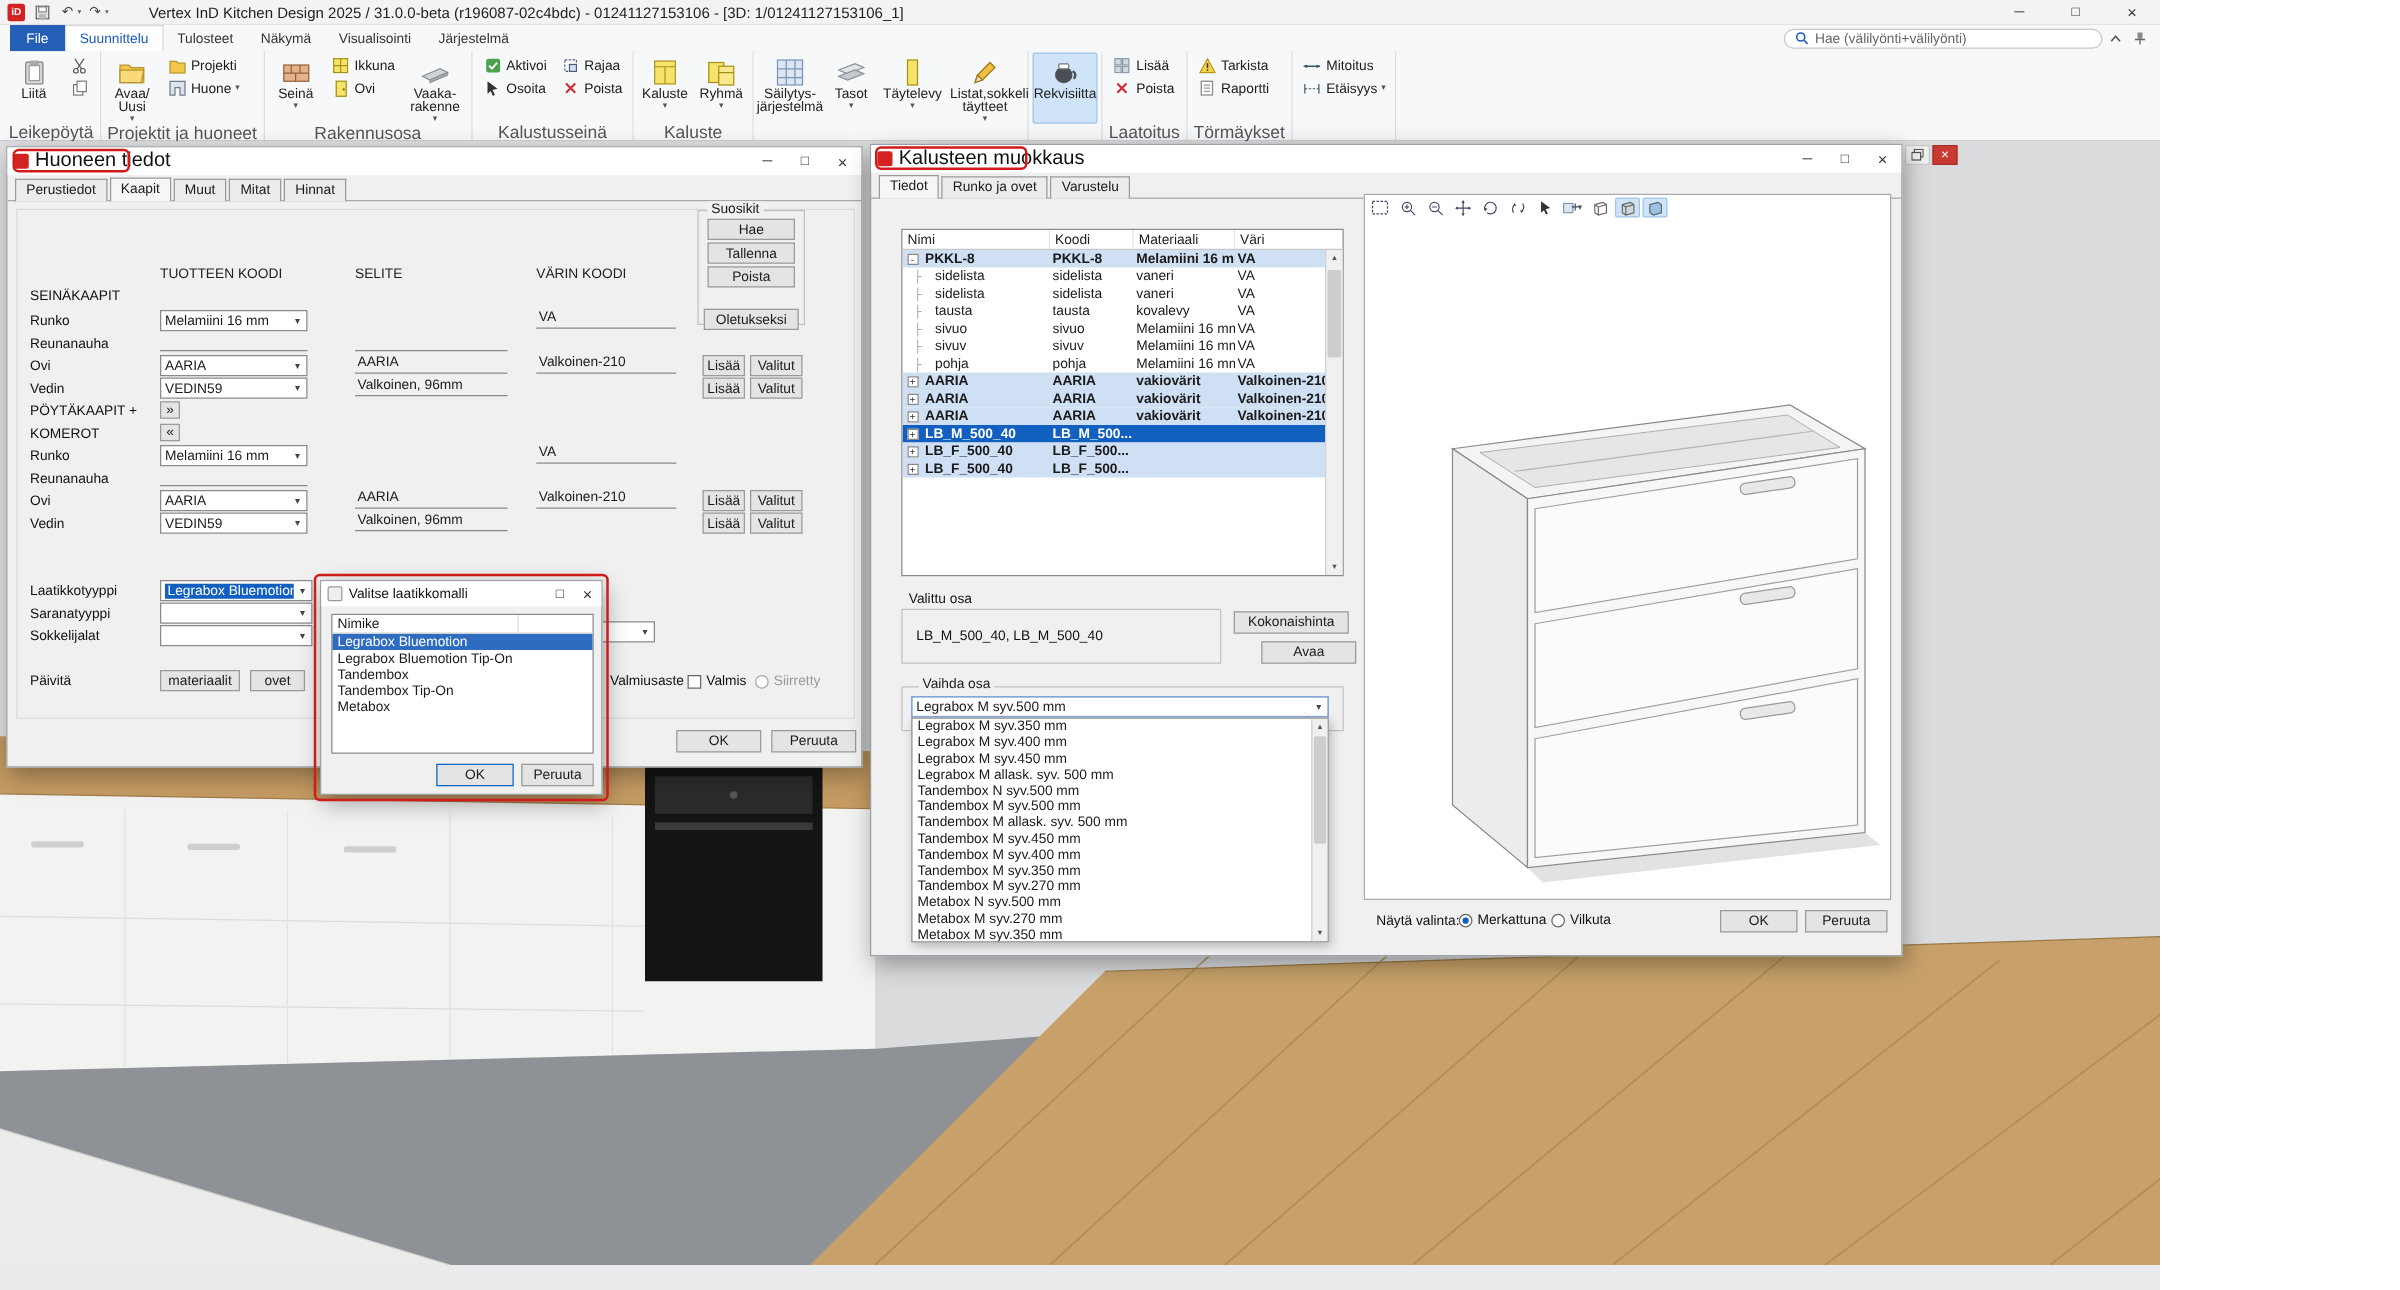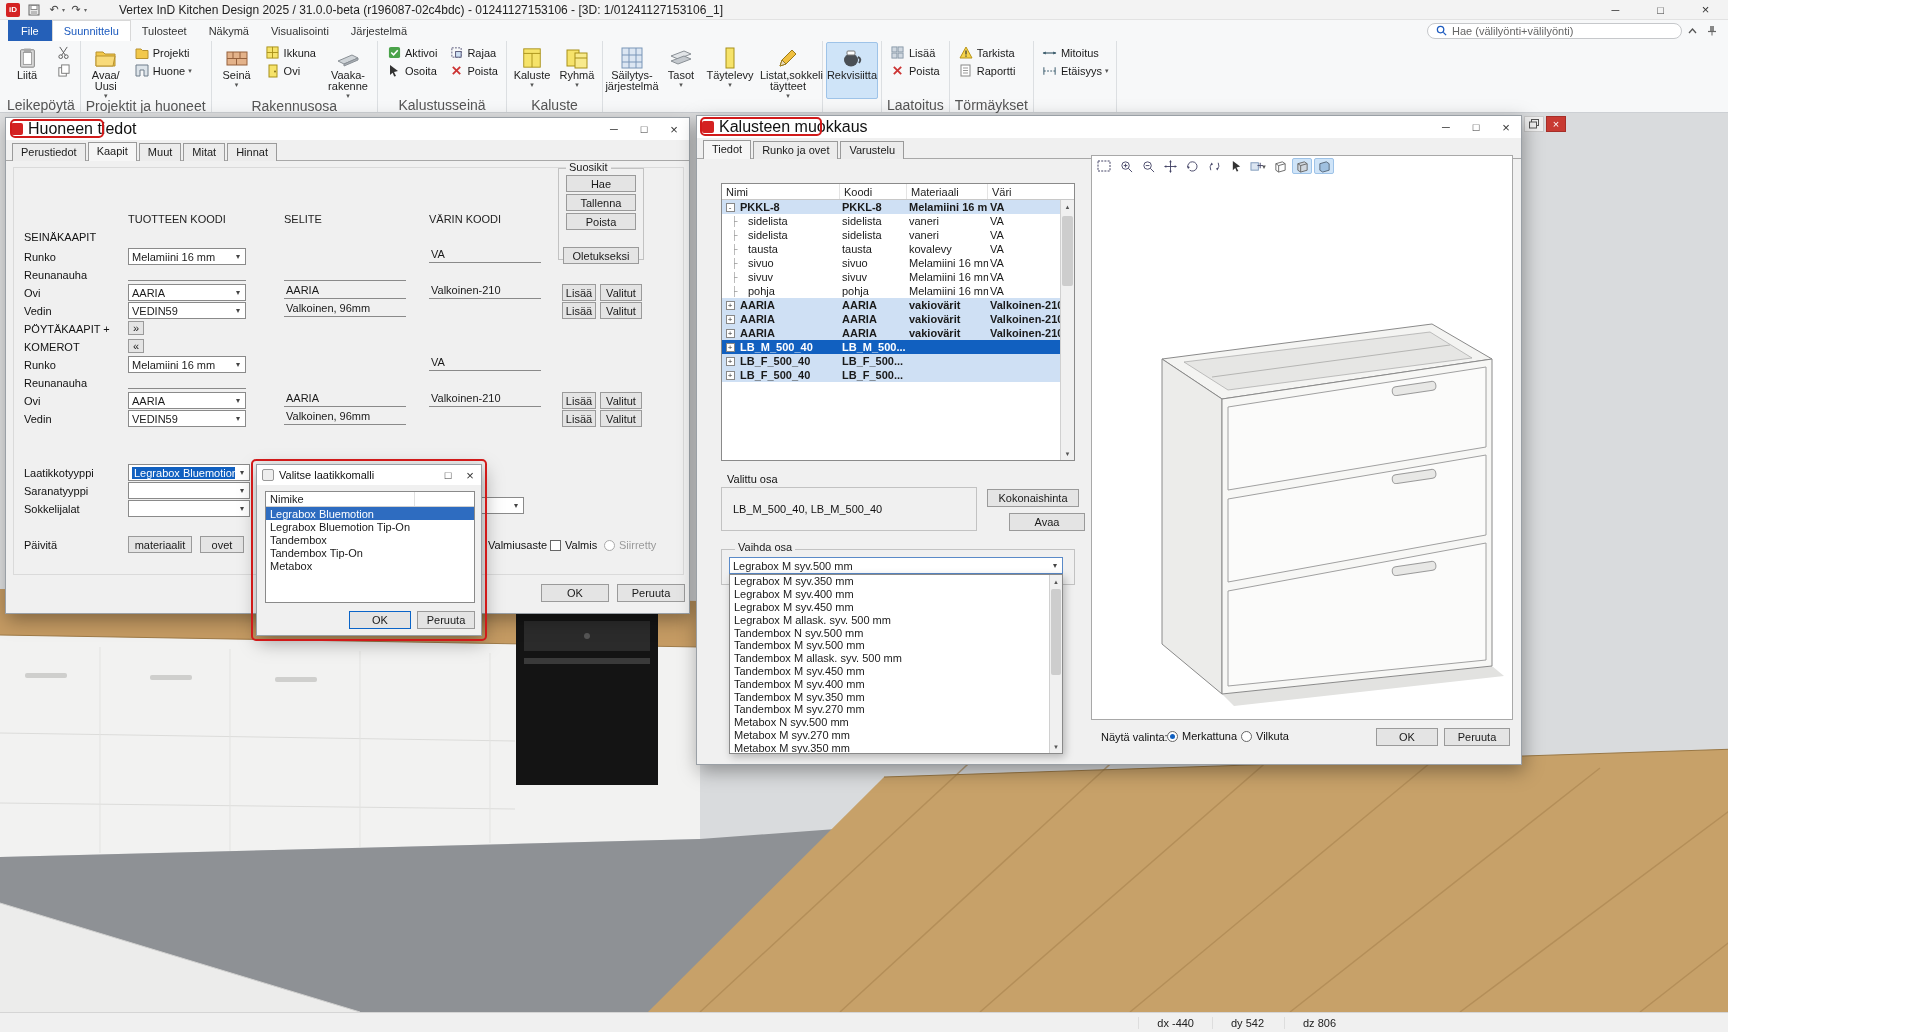--- a/index.html
+++ b/index.html
@@ -1017,19 +1017,14 @@
       </div>
       <div class="sbtn def" style="left:92px;top:126px;width:62px;height:18px">OK</div>
       <div class="sbtn" style="left:160px;top:126px;width:58px;height:18px">Peruuta</div>
     </div>
   </div>
 
   <div class="ann" style="left:10px;top:119px;width:94px;height:19px"></div>
   <div class="ann" style="left:700px;top:117px;width:122px;height:19px"></div>
   <div class="ann" style="left:251px;top:459px;width:236px;height:182px"></div>
 
-  <div class="statusbar">
-    <span class="scell">dx -440</span>
-    <span class="scell">dy 542</span>
-    <span class="scell">dz 806</span>
-  </div>
 
 </div>
 
 </body></html>

